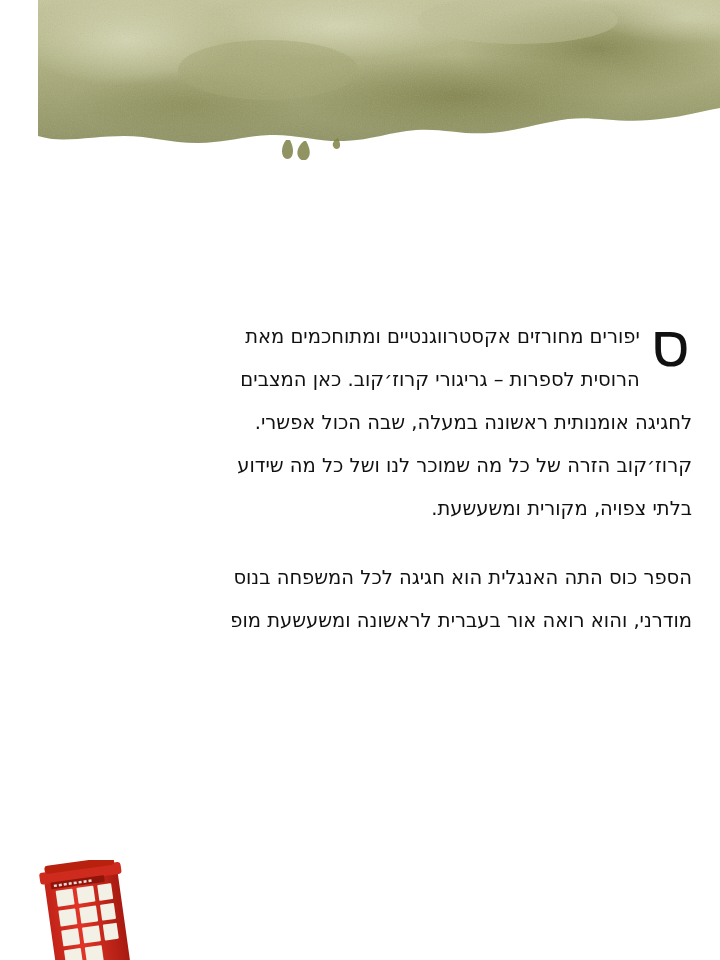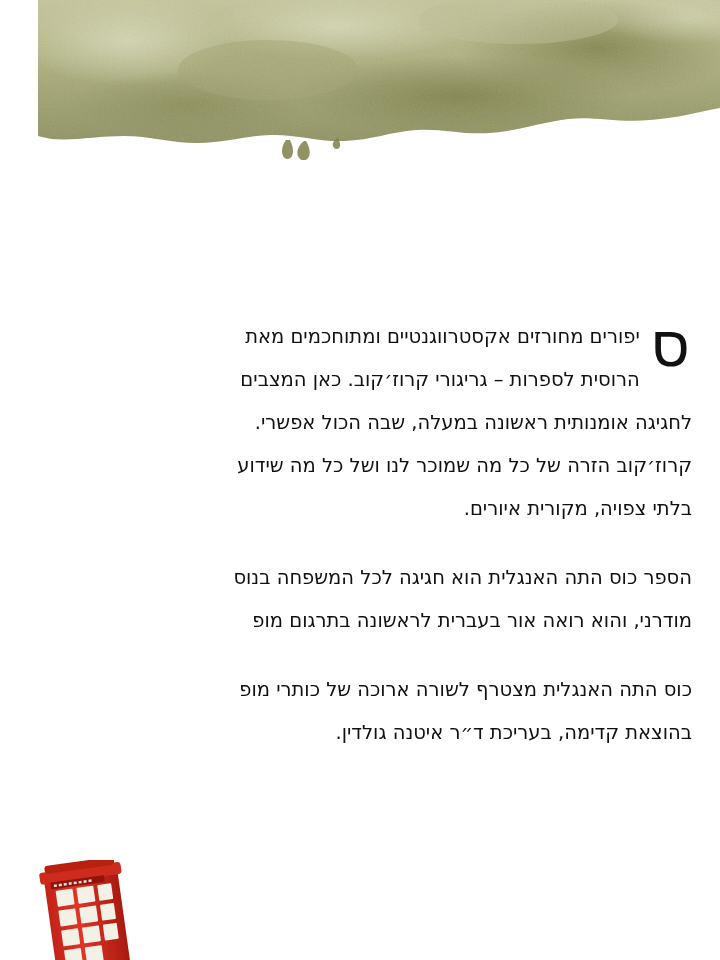--- a/index.html
+++ b/index.html
@@ -167,29 +167,27 @@
 
   <div class="left-margin"></div>
 
   <div class="text-column">
 
     <p class="para first">
       <span class="dropcap">ס</span><span>יפורים מחורזים אקסטרווגנטיים ומתוחכמים מאת
 הרוסית לספרות – גריגורי קרוז׳קוב. כאן המצבים
 לחגיגה אומנותית ראשונה במעלה, שבה הכול אפשרי.
 קרוז׳קוב הזרה של כל מה שמוכר לנו ושל כל מה שידוע
-בלתי צפויה, מקורית איורים.</span>
+בלתי צפויה, מקורית ומשעשעת.</span>
     </p>
 
     <p class="para">הספר כוס התה האנגלית הוא חגיגה לכל המשפחה בנוס
-מודרני, והוא רואה אור בעברית לראשונה בתרגום מופ</p>
-
-
-    <p class="para">כוס התה האנגלית מצטרף לשורה ארוכה של כותרי מופ
-בהוצאת קדימה, בעריכת ד״ר איטנה גולדין.</p>
+מודרני, והוא רואה אור בעברית לראשונה ומשעשעת מופ</p>
+
+
 
   </div>
 
   <div class="phonebox">
     <svg width="115" height="100" viewBox="0 0 115 100" xmlns="http://www.w3.org/2000/svg" aria-hidden="true">
       <defs>
         <linearGradient id="boxred" x1="0" y1="0" x2="1" y2="0">
           <stop offset="0%" stop-color="#c22318"></stop>
           <stop offset="40%" stop-color="#e03427"></stop>
           <stop offset="100%" stop-color="#a81a10"></stop>

